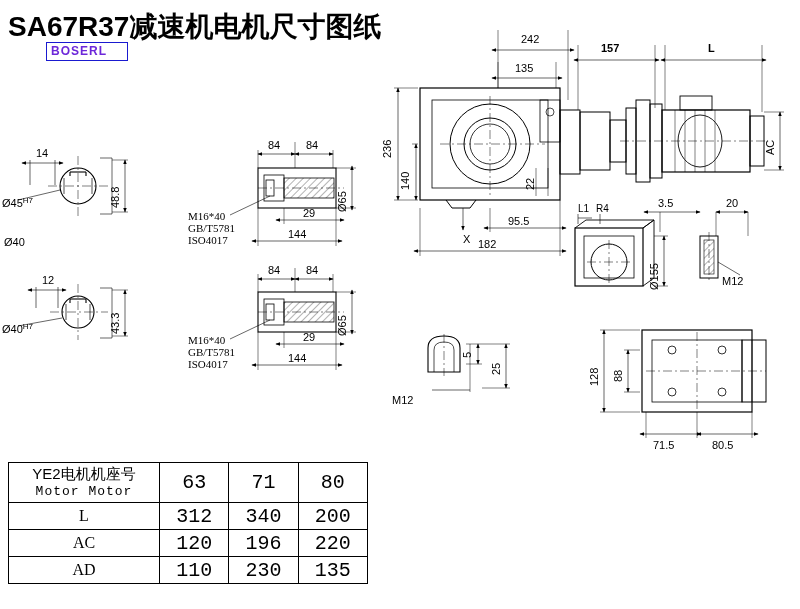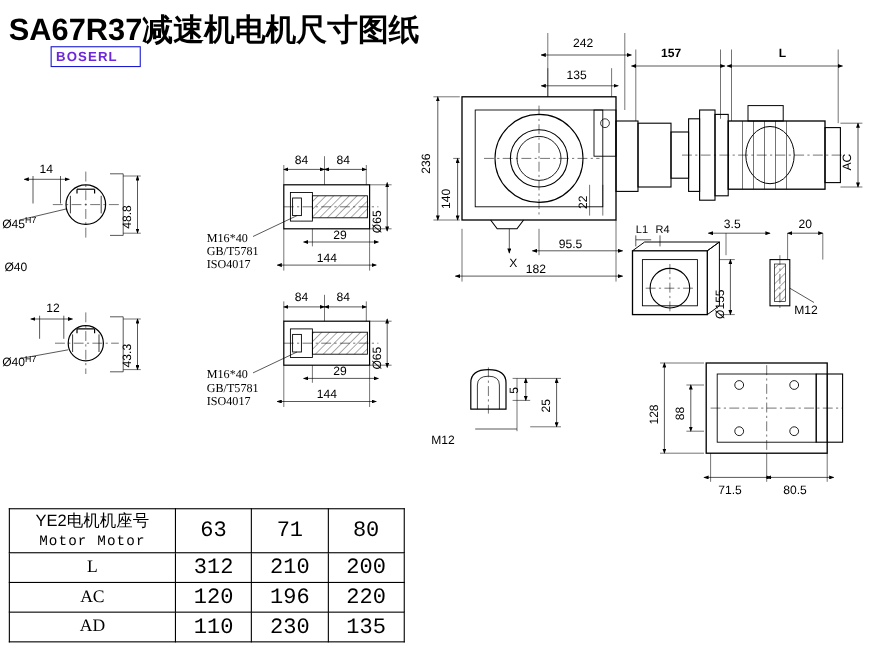--- a/index.html
+++ b/index.html
@@ -391,21 +391,21 @@
         <span class="cnline">YE2电机机座号</span>
         <span class="enline">Motor Motor</span>
       </td>
       <td>63</td>
       <td>71</td>
       <td>80</td>
     </tr>
     <tr>
       <td class="rowlabel">L</td>
       <td>312</td>
-      <td>210</td>
+      <td>340</td>
       <td>200</td>
     </tr>
     <tr>
       <td class="rowlabel">AC</td>
       <td>120</td>
       <td>196</td>
       <td>220</td>
     </tr>
     <tr>
       <td class="rowlabel">AD</td>

